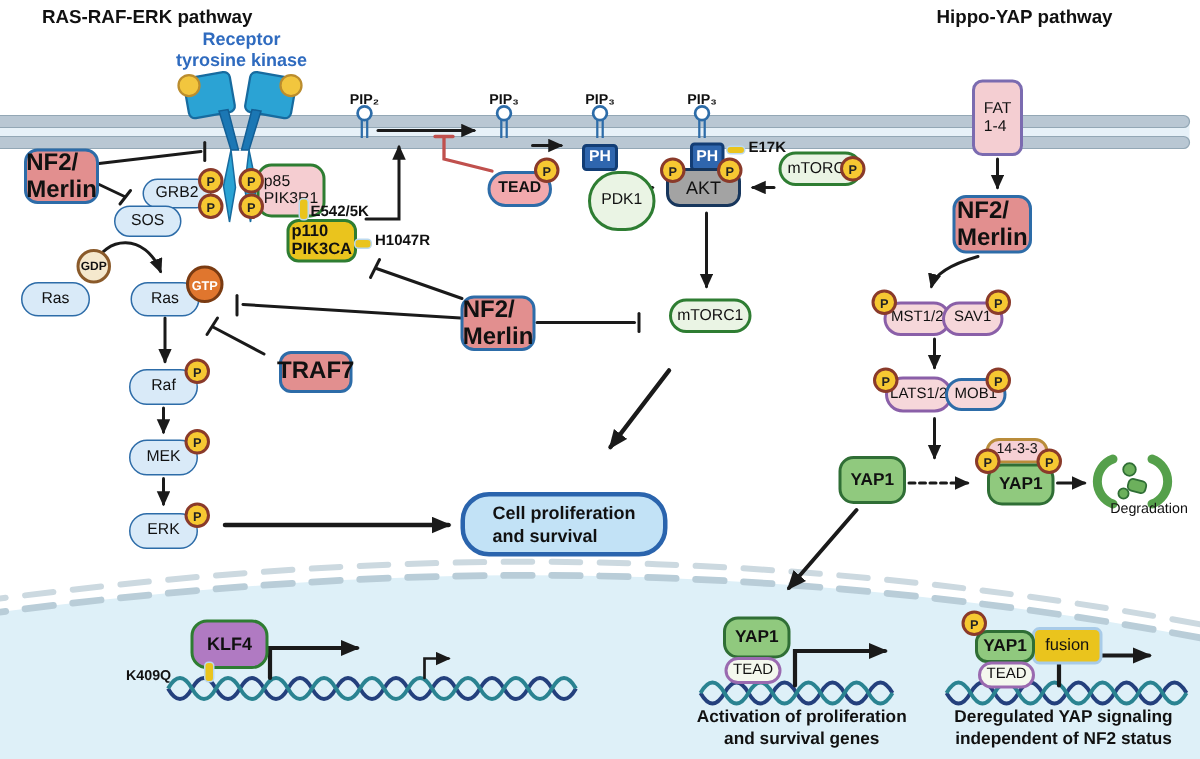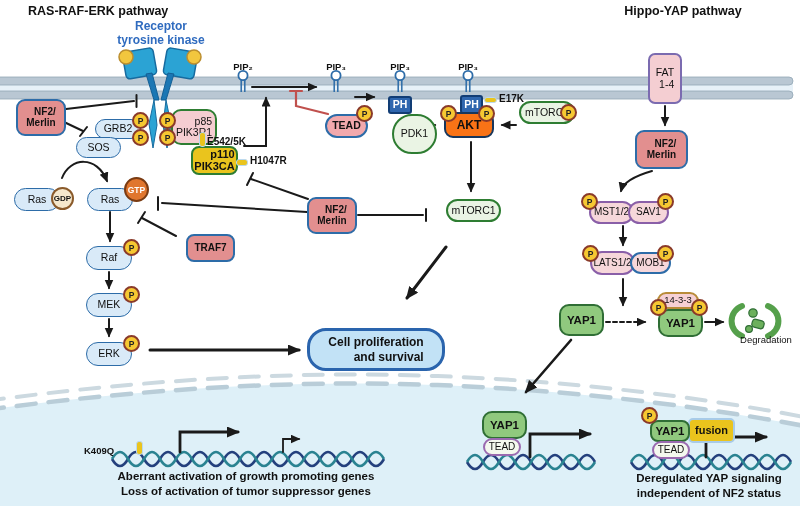--- a/index.html
+++ b/index.html
@@ -1,40 +1,40 @@
 <!DOCTYPE html>
 <html><head>
 <meta charset="utf-8">
 <style>
   html,body{margin:0;padding:0;background:#fff}
   #fig{position:relative;width:800px;height:506px;background:#ffffff;overflow:hidden;
        font-family:"Liberation Sans","DejaVu Sans",sans-serif;color:#111}
   #wires{position:absolute;left:0;top:0;z-index:1}
   .node{position:absolute;box-sizing:border-box;display:flex;align-items:center;justify-content:center;
-        text-align:right;white-space:pre-line;line-height:1.08;z-index:2;font-size:10.5px}
+        text-align:left;white-space:pre-line;line-height:1.08;z-index:2;font-size:10.5px}
   .lbl{position:absolute;white-space:pre-line;z-index:2;line-height:1.2}
   .ctr{text-align:center}
   .b{font-weight:bold}
   .pill{border-radius:999px}
   .blue{background:#d9eaf8;border:1.8px solid #2d6ca8}
-  .red{background:#e28f8f;border:2px solid #2d6ca8;font-weight:bold;border-radius:9px;font-size:10px}
+  .red{background:#e28f8f;border:2px solid #2d6ca8;font-weight:bold;border-radius:9px;font-size:16px}
   .pinkg{background:#f5cdd1;border:2px solid #2e7d32;border-radius:10px}
   .gold{background:#eac41d;border:2px solid #2e7d32;border-radius:8px;font-weight:bold}
   .pinkb{background:#f2a9ad;border:2px solid #2d6ca8;font-weight:bold}
   .greenl{background:#eaf4e4;border:2px solid #2e7d32}
   .phsq{background:#2f66ae;border:2px solid #123d75;border-radius:3px;color:#fff;font-weight:bold}
-  .akt{background:#f97316;border:2px solid #17365c;border-radius:9px;font-weight:bold}
+  .akt{background:#a3a3a3;border:2px solid #17365c;border-radius:9px;font-weight:normal}
   .pinkp{background:#f6d7da;border:2px solid #8a5fa8}
   .bblue{border-color:#2d6ca8}
   .green{background:#90c97e;border:2px solid #2f6e35;border-radius:10px;font-weight:bold;font-size:11.5px}
   .purple{background:#b07ac2;border:2px solid #2e7d32;border-radius:11px;font-weight:bold;font-size:12px}
   .fat{background:#f4ced2;border:2px solid #7b6bb0;border-radius:7px}
   .tead{background:#f4f8ee;border:2px solid #9a6ab0;border-radius:10px;font-size:10px}
   .arch{background:#f6d0d4;border:2px solid #b98c3a;border-radius:9px 9px 4px 4px;font-size:9.5px}
-  .fusionbox{background:#eac41d;border:2px solid #a8cbe8;border-radius:5px;font-weight:bold;font-size:11px}
+  .fusionbox{background:#eac41d;border:2px solid #a8cbe8;border-radius:5px;font-weight:normal;font-size:11px}
   .prolif{background:#c2e2f6;border:3px solid #2a64ad;border-radius:19px;font-weight:bold;font-size:12px;line-height:1.18}
   .pc{position:absolute;width:17px;height:17px;border-radius:50%;background:#f6c832;border:2px solid #8a3a2a;
       z-index:4;display:flex;align-items:center;justify-content:center;font-size:8.5px;font-weight:bold;
       box-sizing:border-box;color:#222}
   .gdpc{position:absolute;width:23px;height:23px;border-radius:50%;background:#f5e8cd;border:2px solid #8a5a2a;
       z-index:3;display:flex;align-items:center;justify-content:center;font-size:8px;font-weight:bold;box-sizing:border-box}
   .gtpc{position:absolute;width:25px;height:25px;border-radius:50%;background:#e0762e;border:2px solid #7a3b12;
       z-index:3;display:flex;align-items:center;justify-content:center;font-size:8.5px;font-weight:bold;color:#fff;box-sizing:border-box}
   .mut{position:absolute;background:#eac41d;border:1.5px solid #bcd9ee;border-radius:3px;z-index:3;box-sizing:border-box}
   .blue-t{color:#2f6bbf}
@@ -168,21 +168,21 @@
 
   <div class="node red" style="left:16px;top:99px;width:50px;height:37px">NF2/
 Merlin</div>
   <div class="node blue pill" style="left:95px;top:119px;width:46px;height:20px">GRB2</div>
   <div class="node blue pill" style="left:76px;top:137px;width:45px;height:21px">SOS</div>
   <div class="pc" style="left:132px;top:112px">P</div>
   <div class="pc" style="left:132px;top:129px">P</div>
   <div class="pc" style="left:159px;top:112px">P</div>
   <div class="pc" style="left:159px;top:129px">P</div>
   <div class="node blue pill" style="left:14px;top:188px;width:46px;height:23px">Ras</div>
-  <div class="gdpc" style="left:51px;top:187px">GDP</div>
+  <div class="gdpc" style="left:51px;top:166px">GDP</div>
   <div class="node blue pill" style="left:87px;top:188px;width:46px;height:23px">Ras</div>
   <div class="gtpc" style="left:124px;top:177px">GTP</div>
   <div class="node red" style="left:186px;top:234px;width:49px;height:28px;border-radius:8px">TRAF7</div>
   <div class="node blue pill" style="left:86px;top:246px;width:46px;height:24px">Raf</div>
   <div class="pc" style="left:123px;top:239px">P</div>
   <div class="node blue pill" style="left:86px;top:293px;width:46px;height:24px">MEK</div>
   <div class="pc" style="left:123px;top:286px">P</div>
   <div class="node blue pill" style="left:86px;top:342px;width:46px;height:24px">ERK</div>
   <div class="pc" style="left:123px;top:335px">P</div>
 
@@ -225,27 +225,28 @@
   <div class="node pinkp pill bblue" style="left:630px;top:252px;width:41px;height:22px;font-size:10px">MOB1</div>
   <div class="pc" style="left:582px;top:245px">P</div>
   <div class="pc" style="left:657px;top:245px">P</div>
   <div class="node green" style="left:559px;top:304px;width:45px;height:32px">YAP1</div>
   <div class="node arch" style="left:657px;top:292px;width:42px;height:17px">14-3-3</div>
   <div class="pc" style="left:650px;top:299px">P</div>
   <div class="pc" style="left:691px;top:299px">P</div>
   <div class="node green" style="left:658px;top:309px;width:45px;height:28px">YAP1</div>
   <div class="lbl ctr" style="left:728px;top:334px;width:76px;font-size:9.5px">Degradation</div>
 
+  <div class="node purple" style="left:127px;top:413px;width:52px;height:33px">KLF4</div>
   <div class="mut" style="left:136px;top:441px;width:7px;height:14px"></div>
   <div class="lbl b" style="left:84px;top:445px;width:40px;font-size:9.5px">K409Q</div>
-  <div class="lbl b ctr" style="left:90px;top:469px;width:312px;font-size:11.5px;line-height:1.3">Aberrant activation of growth promoting genes
-Loss of activation of tumor suppressor genes</div>
 
   <div class="node green" style="left:482px;top:411px;width:45px;height:28px">YAP1</div>
   <div class="node tead" style="left:483px;top:438px;width:38px;height:18px">TEAD</div>
+  <div class="lbl b ctr" style="left:452px;top:471px;width:165px;font-size:11.5px;line-height:1.3">Activation of proliferation
+and survival genes</div>
 
   <div class="node fusionbox" style="left:688px;top:418px;width:47px;height:25px">fusion</div>
   <div class="node green" style="left:650px;top:420px;width:40px;height:22px;border-radius:8px">YAP1</div>
   <div class="pc" style="left:641px;top:407px">P</div>
   <div class="node tead" style="left:652px;top:441px;width:38px;height:18px">TEAD</div>
   <div class="lbl b ctr" style="left:625px;top:471px;width:168px;font-size:11.5px;line-height:1.3">Deregulated YAP signaling
 independent of NF2 status</div>
 
 </div>
 

